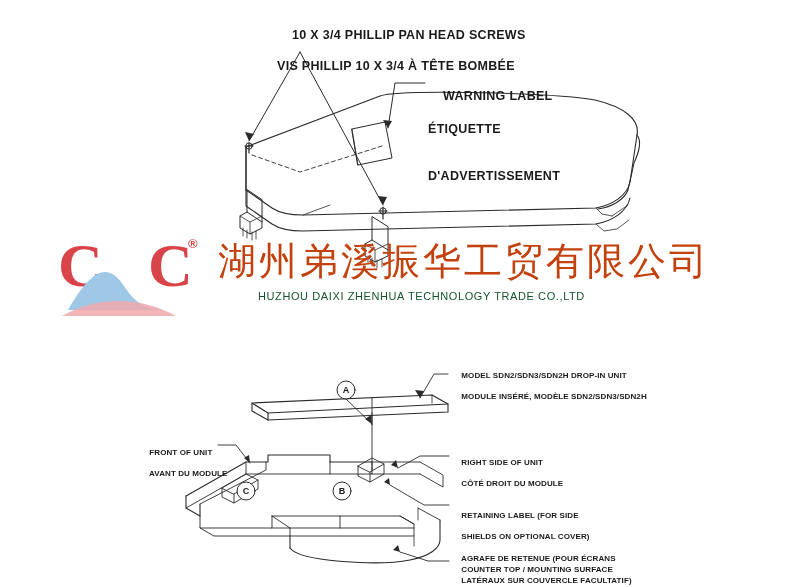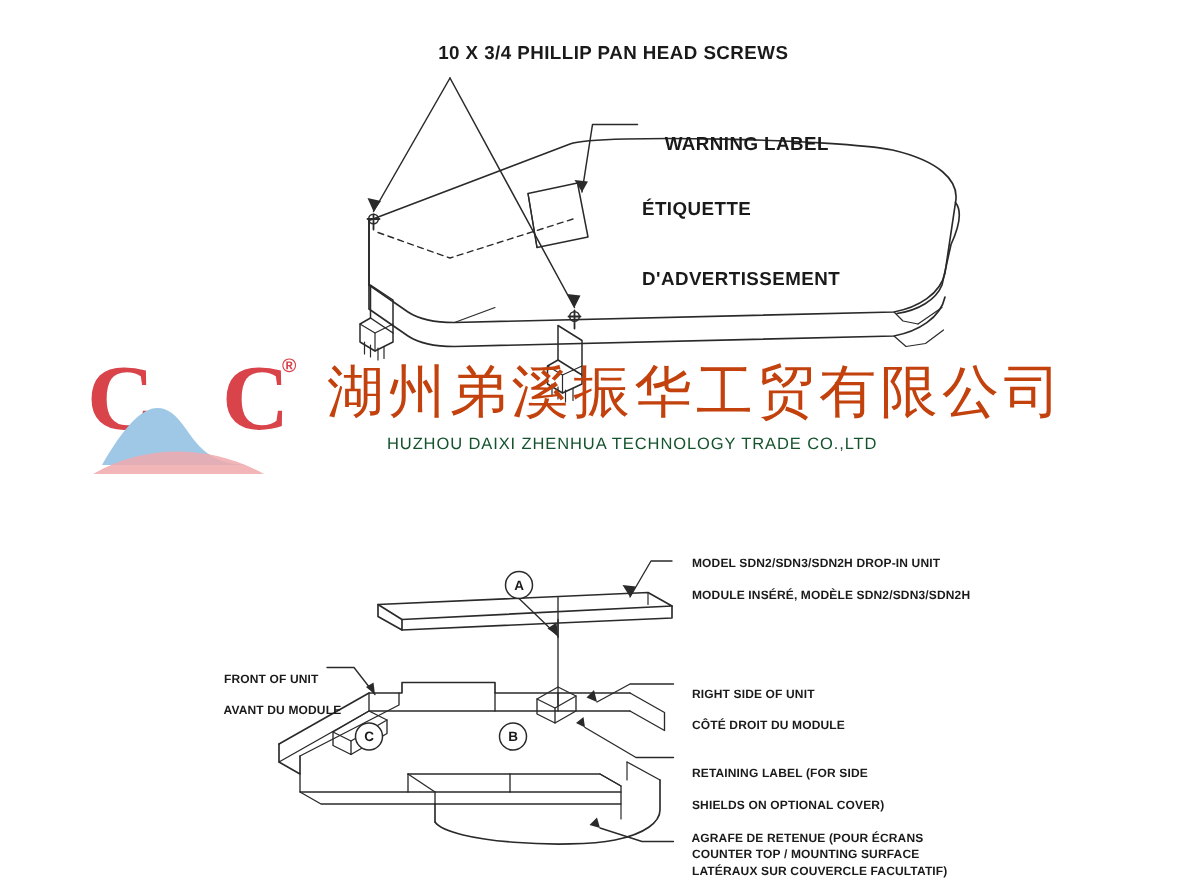--- a/index.html
+++ b/index.html
@@ -40,21 +40,21 @@
     font-weight: 700;
     letter-spacing: 0.3px;
   }
   .t-screws .l2 { display:block; }
   .t-warn {
     left: 428px; top: 73px;
     font-size: 12.5px;
     font-weight: 700;
     letter-spacing: 0.3px;
   }
-  .t-warn .l2 { display:block; margin-top: 12px; }
+  .t-warn .l2 { display:block; margin-top: 2px; }
   .t-warn .l3 { display:block; }
 
   
   .b-small {
     font-size: 8px;
     font-weight: 700;
     letter-spacing: 0.1px;
     line-height: 1.35;
   }
   .b-model { left: 452px; top: 360px; }
@@ -243,20 +243,21 @@
         <polygon points="398,468 391,465 396,460"></polygon>
         <polygon points="390,485 384,482 389,478"></polygon>
         <polygon points="400,552 393,550 398,545"></polygon>
         <polygon points="250,463 244,458 249,455"></polygon>
       </g>
     </g>
   </svg>
 
   <div class="lbl t-screws">
     <span>10 X 3/4 PHILLIP PAN HEAD SCREWS</span>
+    <span class="l2">VIS PHILLIP 10 X 3/4 À TÊTE BOMBÉE</span>
   </div>
 
   <div class="lbl t-warn">
     <span>WARNING LABEL</span>
     <span class="l2">ÉTIQUETTE</span>
     <span class="l3">D'ADVERTISSEMENT</span>
   </div>
 
   <div class="lbl b-small b-model">
     <span>MODEL SDN2/SDN3/SDN2H DROP-IN UNIT</span><br>

